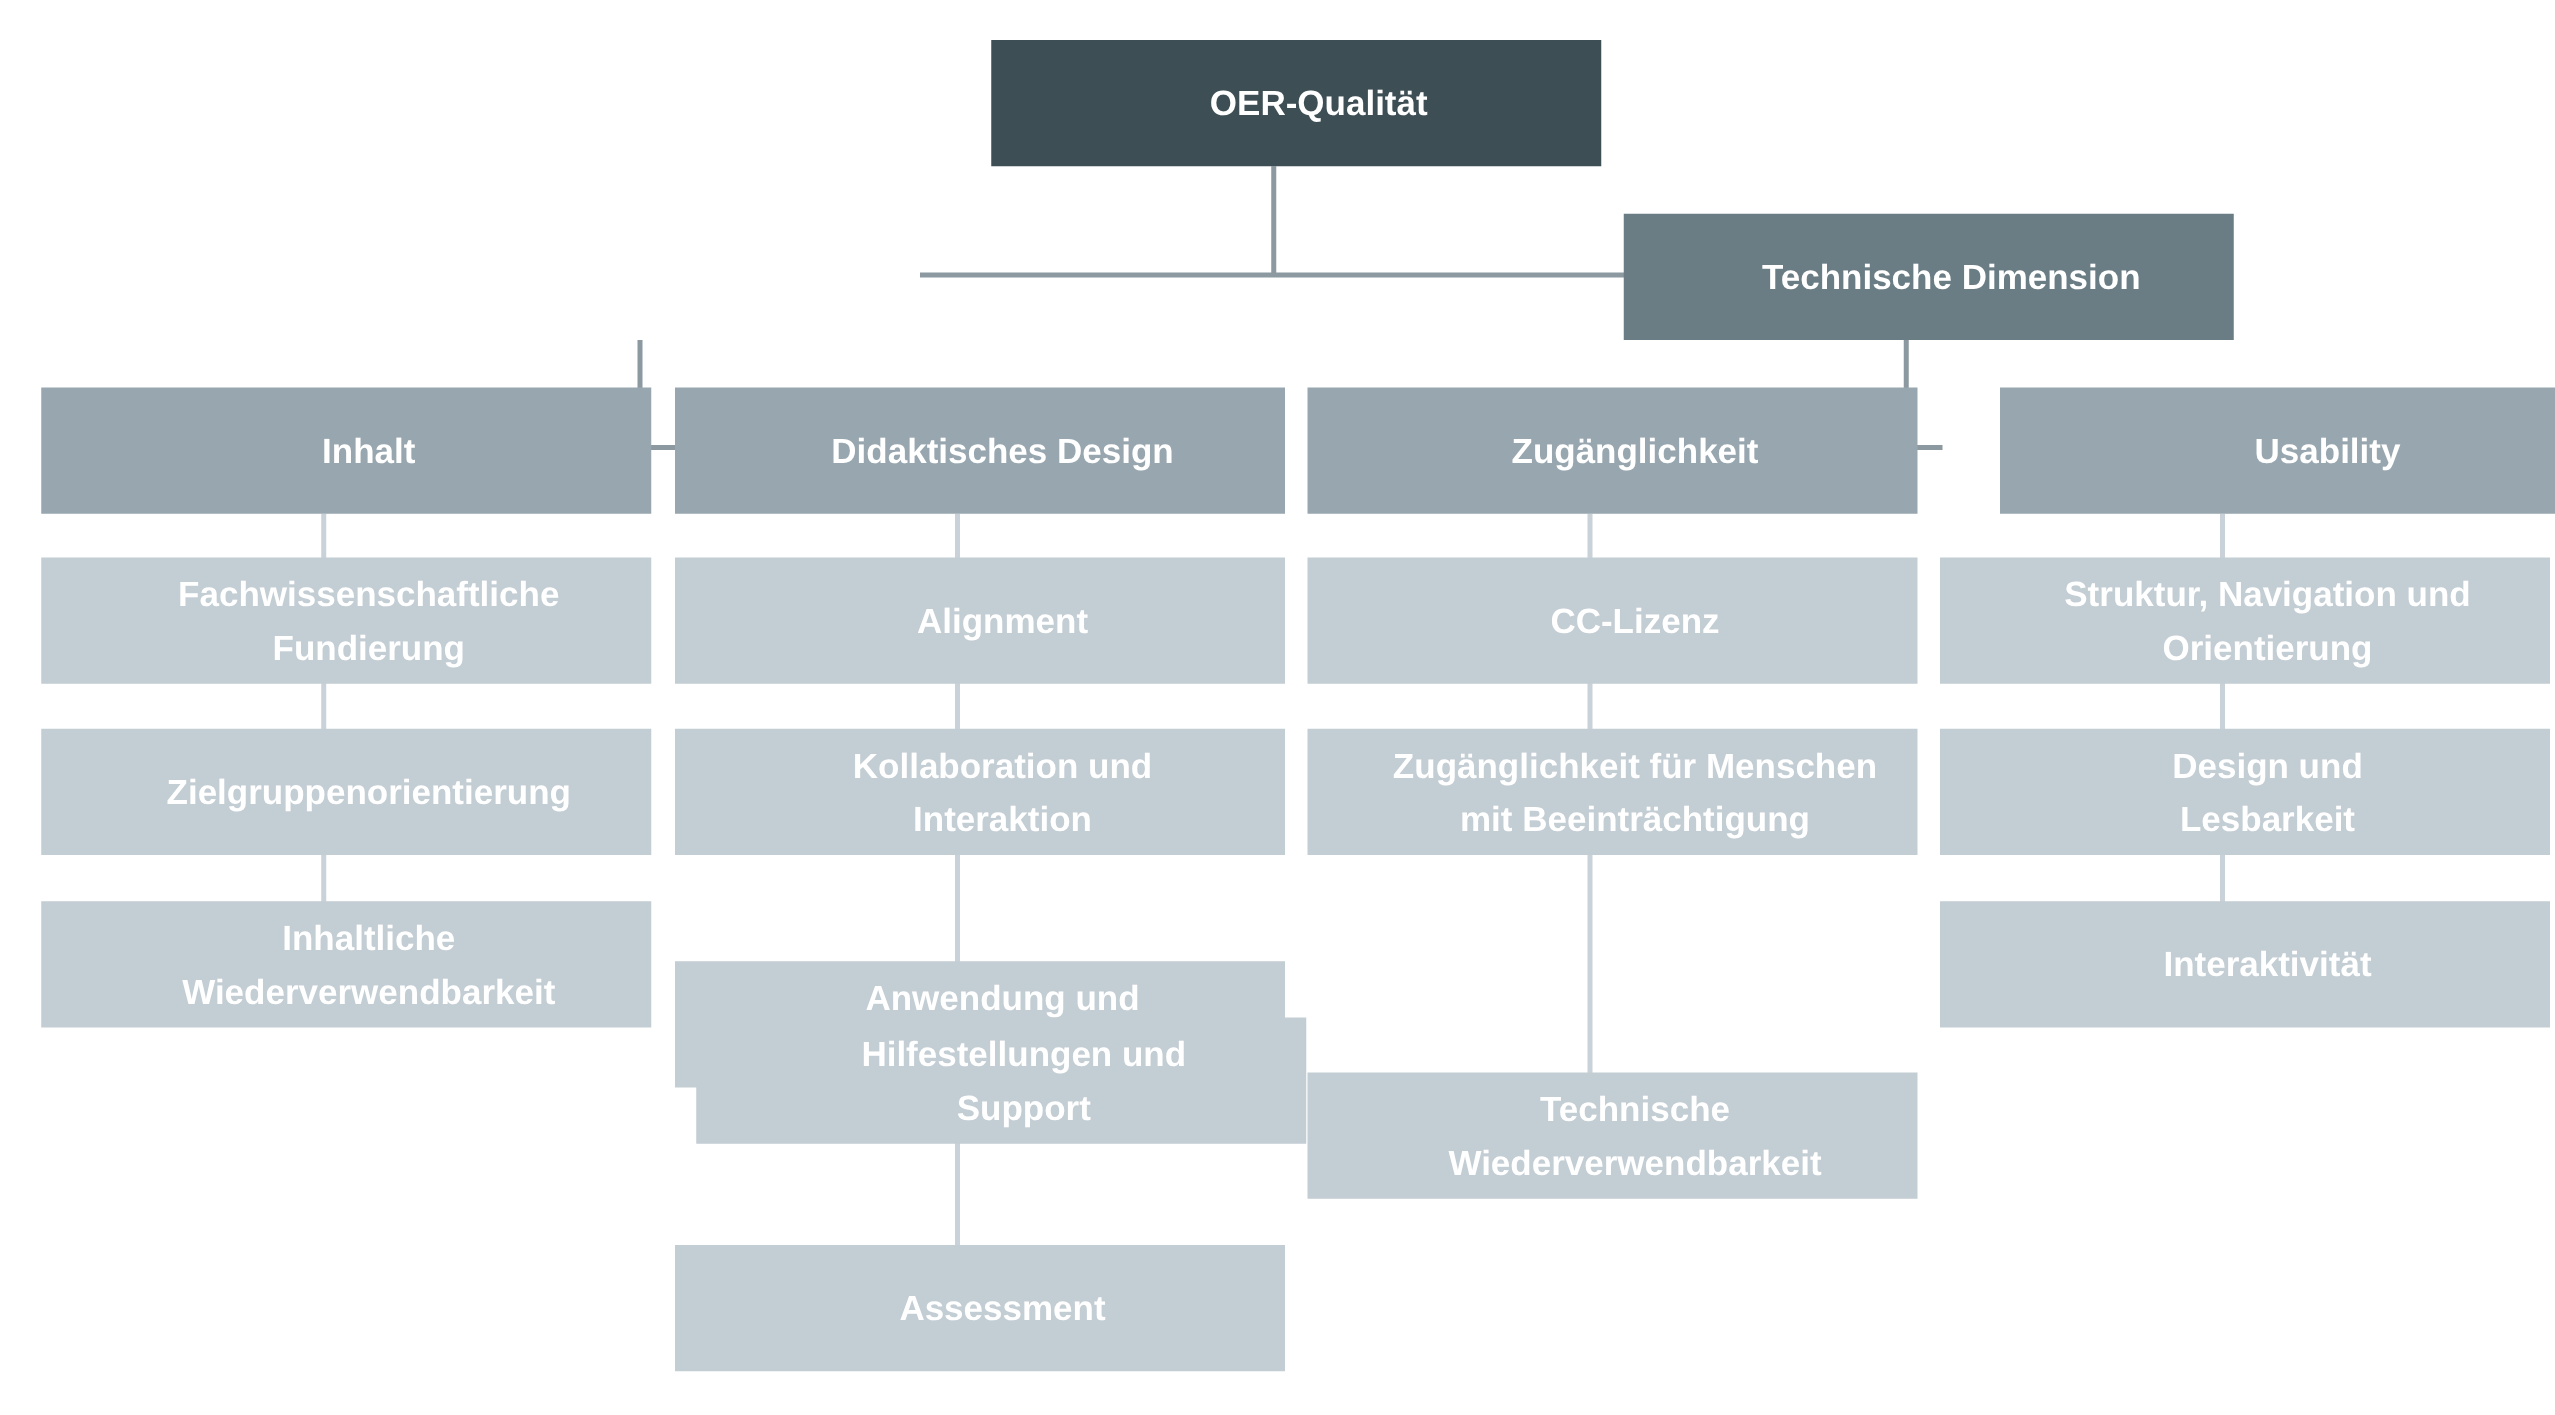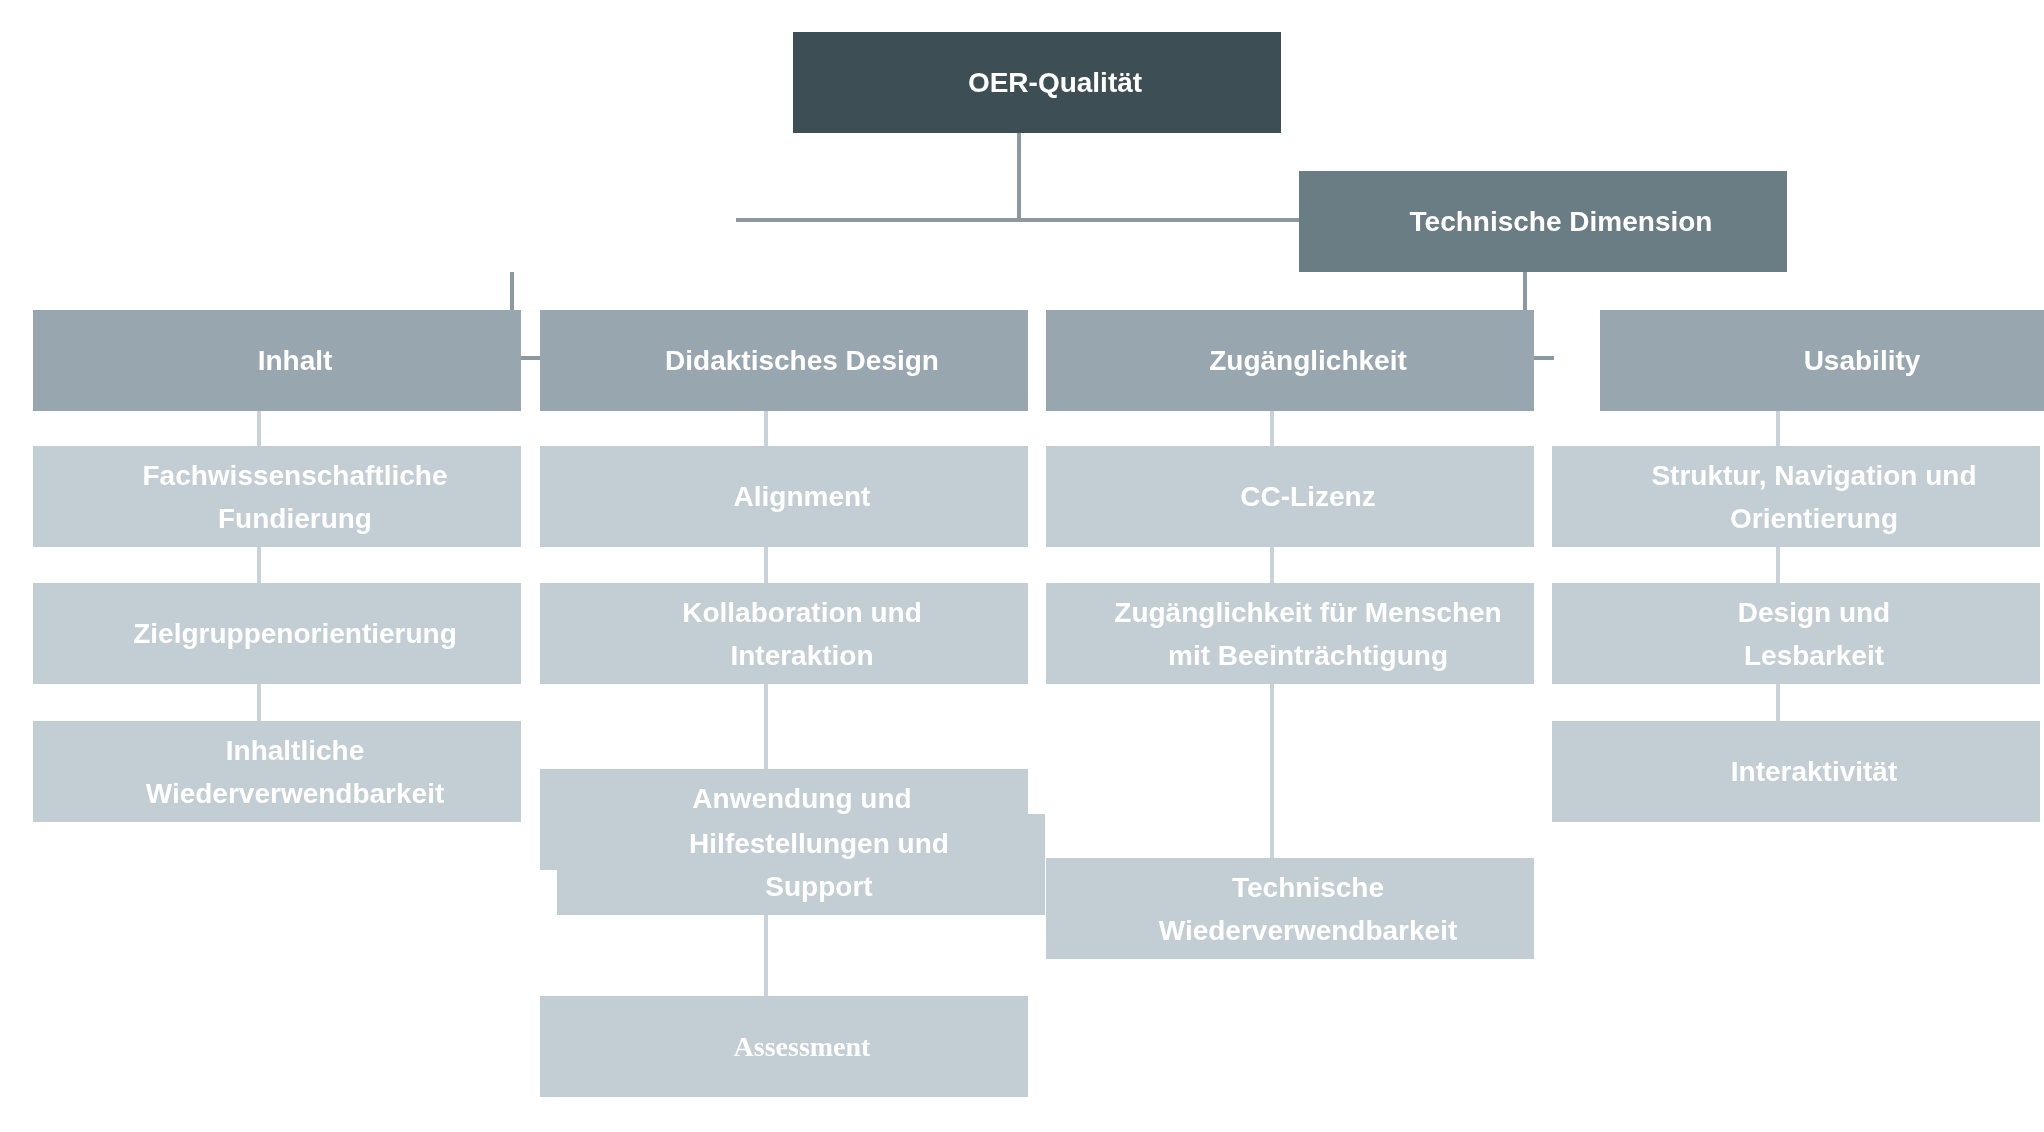--- a/index.html
+++ b/index.html
@@ -51,21 +51,21 @@
   <div class="node item" style="left:33px;top:721px;">Inhaltliche
 Wiederverwendbarkeit</div>
 
   <div class="node item" style="left:540px;top:446px;">Alignment</div>
   <div class="node item" style="left:540px;top:583px;">Kollaboration und
 Interaktion</div>
   <div class="node item" style="left:540px;top:721px;margin-top:48px;">Anwendung und
 Transfer</div>
   <div class="node item" style="left:540px;top:814px;margin-left:17px;">Hilfestellungen und
 Support</div>
-  <div class="node item" style="left:540px;top:996px;font-family:Liberation Serif, serif;">Assessment</div>
+  <div class="node item" style="left:540px;top:996px;">Assessment</div>
 
   <div class="node item" style="left:1046px;top:583px;">Zugänglichkeit für Menschen
 mit Beeinträchtigung</div>
   <div class="node item" style="left:1046px;top:446px;">CC-Lizenz</div>
   <div class="node item" style="left:1046px;top:858px;">Technische
 Wiederverwendbarkeit</div>
 
   <div class="node item" style="left:1552px;top:446px;">Struktur, Navigation und
 Orientierung</div>
   <div class="node item" style="left:1552px;top:583px;">Design und

